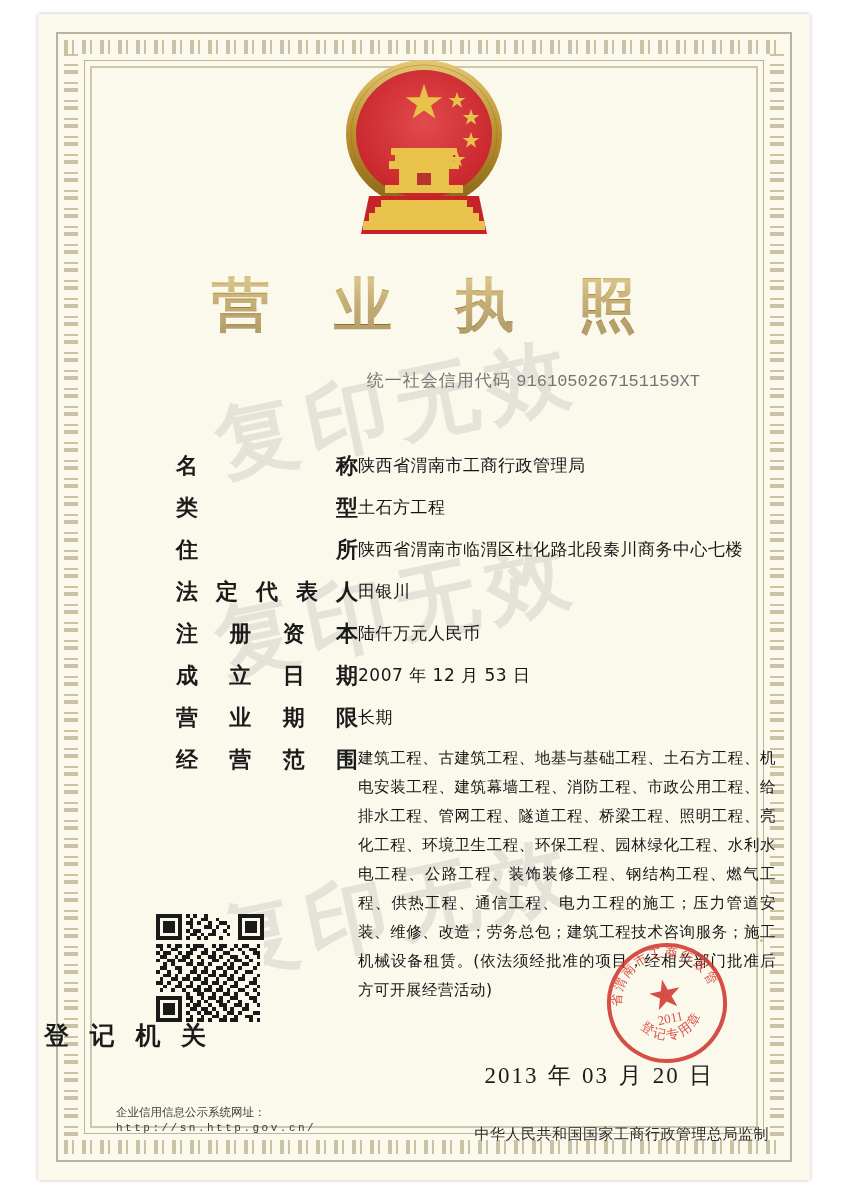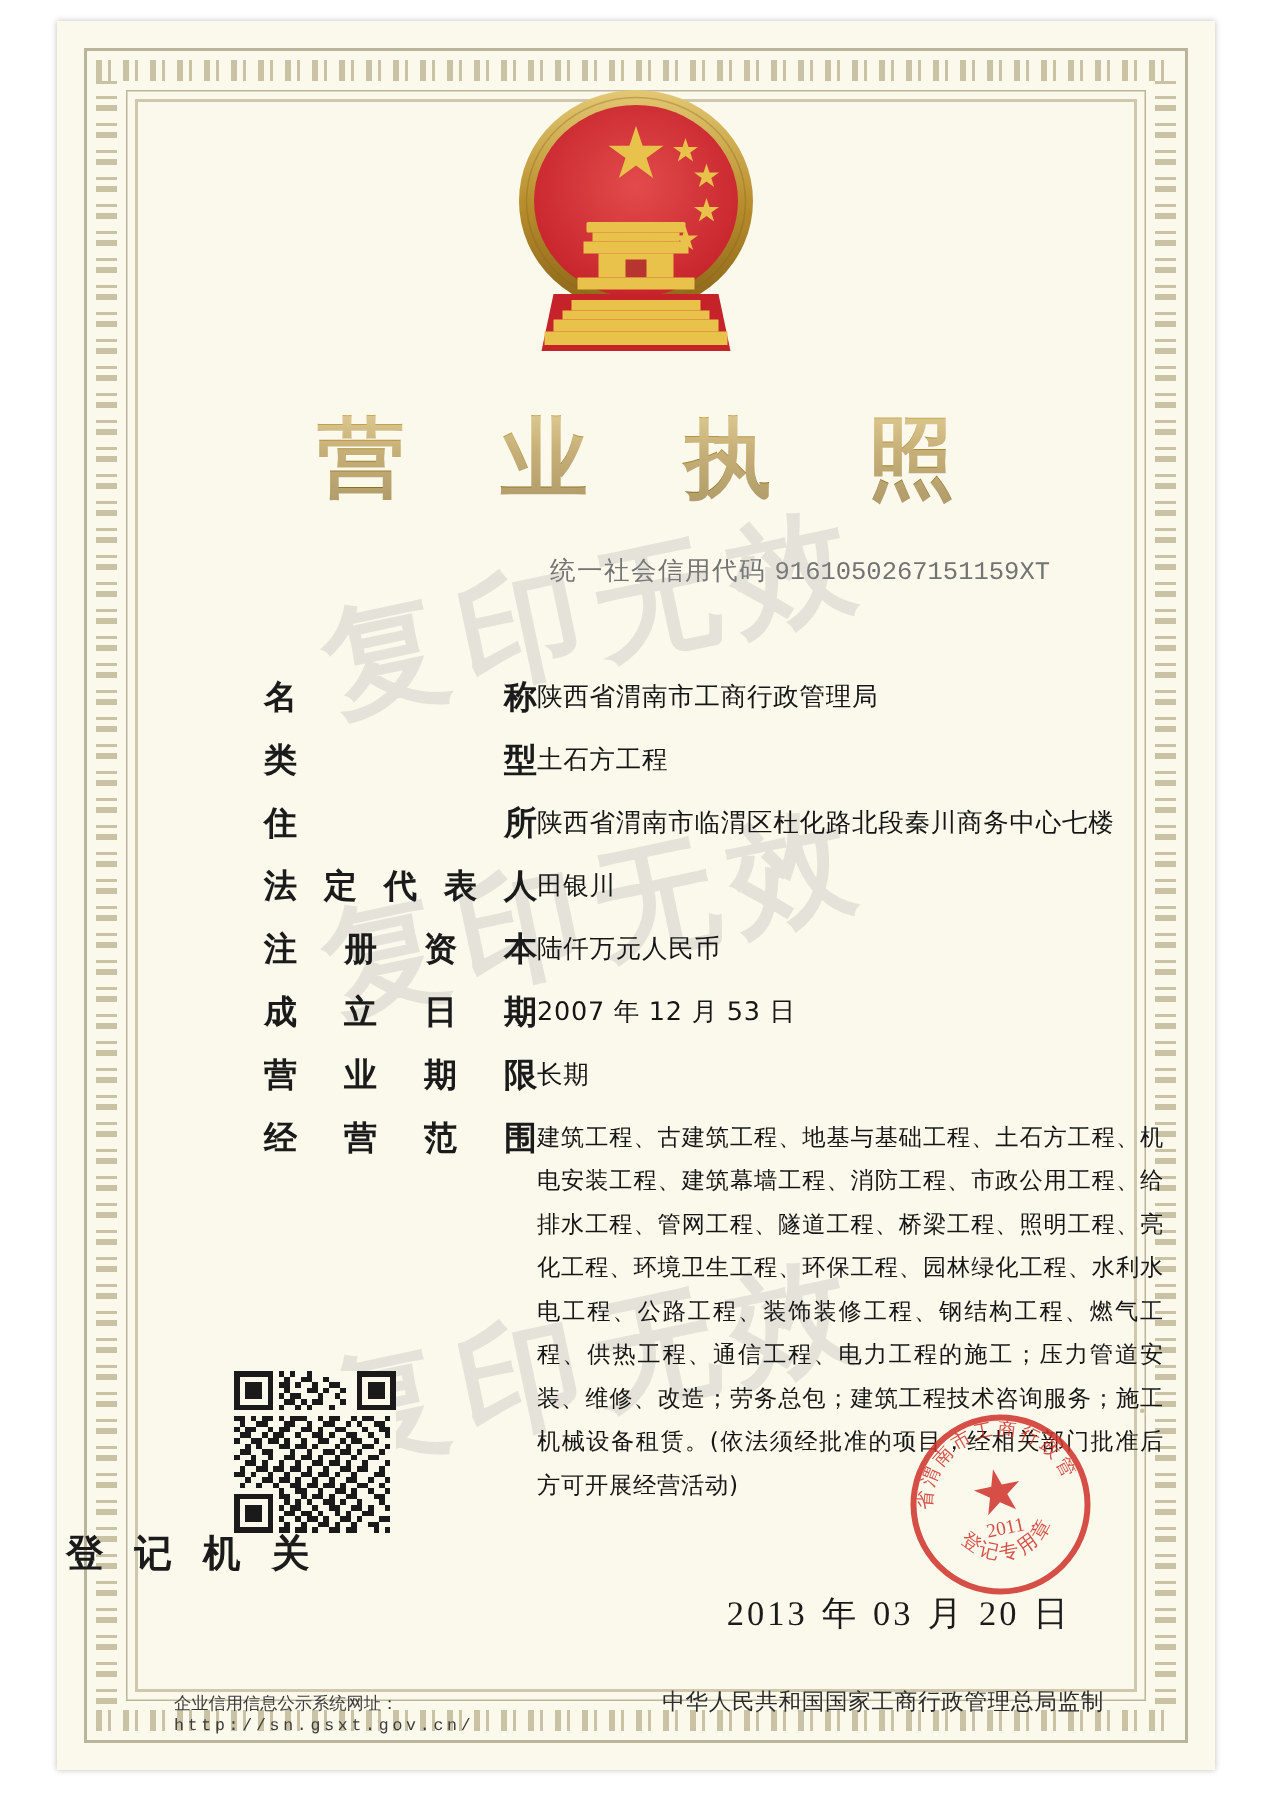--- a/index.html
+++ b/index.html
@@ -228,34 +228,34 @@
     transform: rotate(-12deg);
   }
   .wm1 { left: 175px; top: 340px; }
   .wm2 { left: 175px; top: 540px; }
   .wm3 { left: 175px; top: 840px; }
 
   
   .footer-left {
     position: absolute;
     left: 78px;
-    bottom: 21px;
+    bottom: 44px;
     font-family: "DejaVu Sans", sans-serif;
     font-size: 11.5px;
     color: #3a3a3a;
     line-height: 16px;
   }
   .footer-left .url {
     font-family: "Liberation Mono", monospace;
     letter-spacing: 2.5px;
     font-size: 11px;
   }
   .footer-right {
     position: absolute;
-    right: 74px;
+    right: 41px;
     bottom: 36px;
     font-family: "DejaVu Sans", sans-serif;
     font-size: 15px;
     color: #2a2a2a;
     letter-spacing: 0.5px;
   }
   .speck {
     position: absolute;
     width: 3px;
     height: 3px;
@@ -654,19 +654,19 @@
       <span class="num">2013</span>
       <span>年</span>
       <span class="num">03</span>
       <span>月</span>
       <span class="num">20</span>
       <span>日</span>
     </div>
 
     <div class="footer-left">
       <div>企业信用信息公示系统网址：</div>
-      <div class="url">http://sn.gsxt.gov.cn/</div>
+      <div class="url">http://sn.http.gov.cn/</div>
     </div>
     <div class="footer-right">中华人民共和国国家工商行政管理总局监制</div>
 
     <div class="speck" style="left:722px; top:925px;"></div>
   </div>
 </div>
 
 </body></html>

